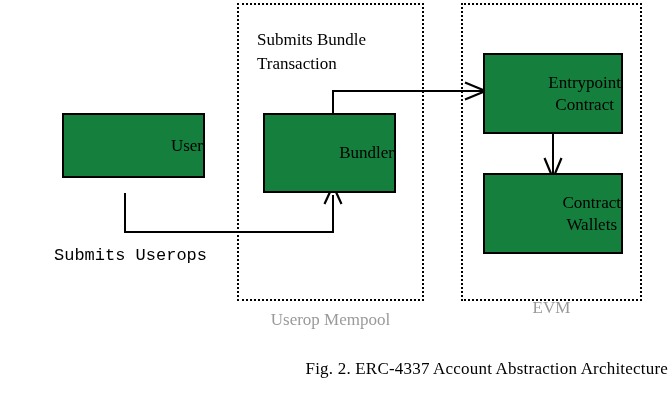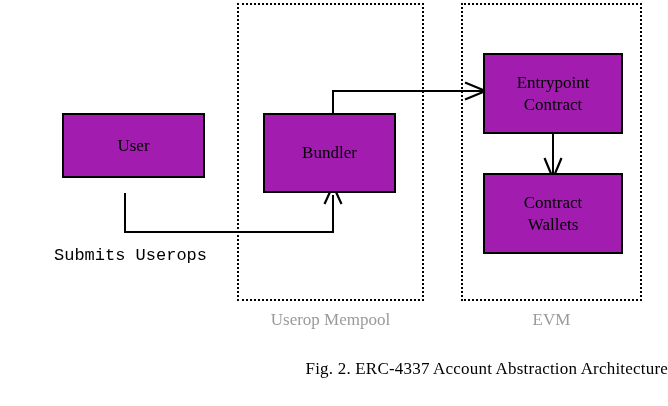--- a/index.html
+++ b/index.html
@@ -35,31 +35,31 @@
 
   .zone-label {
     position: absolute;
     color: #9a9a9a;
     font-size: 17px;
     line-height: 19px;
     white-space: nowrap;
     text-align: center;
   }
   #zone-label-mempool { left: 237px; top: 310px; width: 187px; }
-  #zone-label-evm     { left: 461px; top: 310px; width: 181px; text-align: center; }
+  #zone-label-evm     { left: 461px; top: 298px; width: 181px; text-align: center; }
 
   
   .node {
     position: absolute;
     border: 2px solid #000000;
     box-sizing: border-box;
-    background: #a21caf;
+    background: #15803d;
     display: flex;
     align-items: center;
-    justify-content: center;
+    justify-content: flex-end;
     text-align: center;
     font-size: 17px;
     line-height: 22px;
     z-index: 4;
   }
   #node-user        { left: 62px;  top: 113px; width: 143px; height: 65px; }
   #node-bundler     { left: 263px; top: 113px; width: 133px; height: 80px; }
   #node-entrypoint  { left: 483px; top: 53px;  width: 140px; height: 81px; }
   #node-wallets     { left: 483px; top: 173px; width: 140px; height: 81px; }
 
@@ -151,20 +151,22 @@
   <div class="node" id="node-entrypoint">
     <span class="node-label">Entrypoint
 Contract</span>
   </div>
 
   <div class="node" id="node-wallets">
     <span class="node-label">Contract
 Wallets</span>
   </div>
 
+  <div class="annotation" id="ann-bundle">Submits Bundle
+Transaction</div>
 
   <div class="annotation" id="ann-userops">Submits Userops</div>
 
   <div class="zone-label" id="zone-label-mempool">Userop Mempool</div>
 
   <div class="zone-label" id="zone-label-evm">EVM</div>
 
   <div id="caption">Fig. 2.  ERC-4337 Account Abstraction Architecture</div>
 
 </div>

